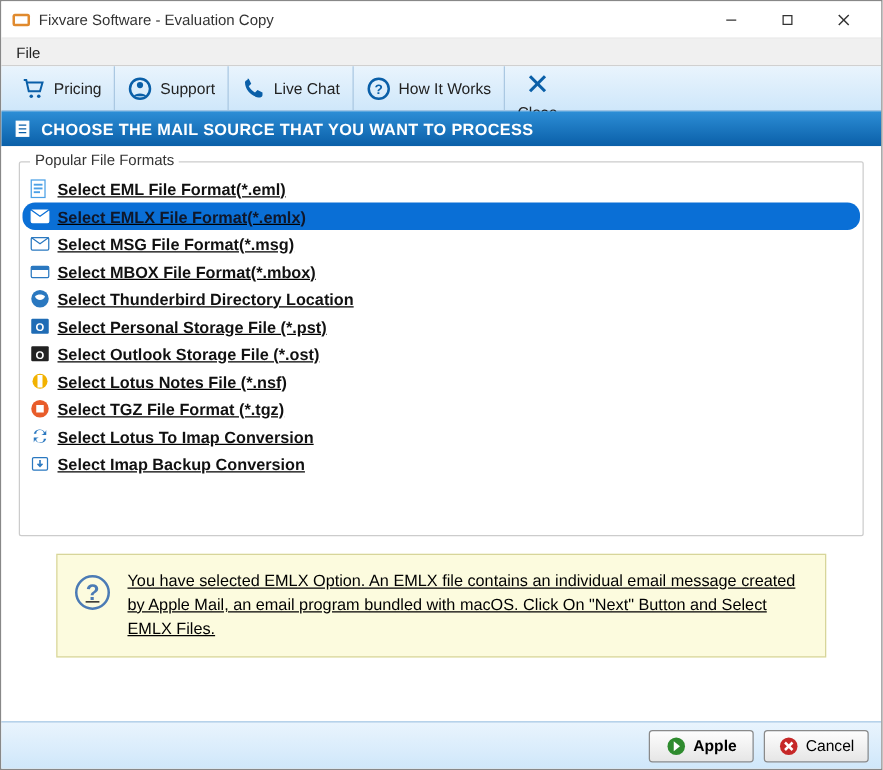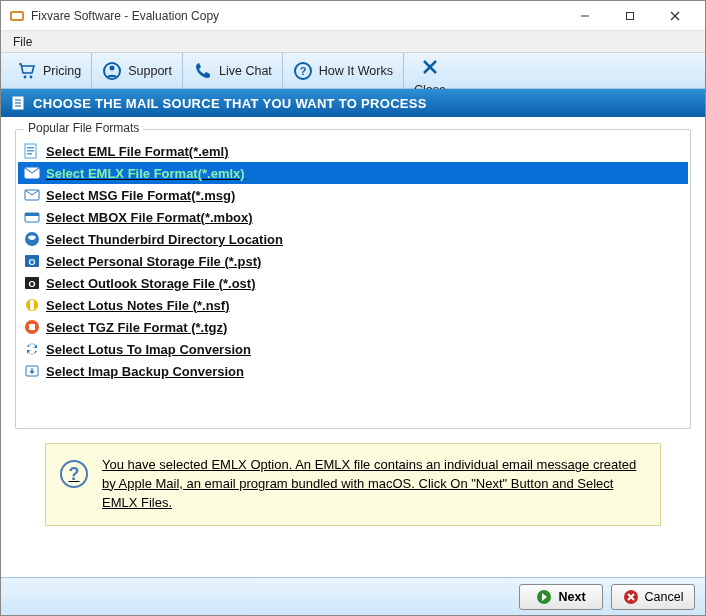--- a/index.html
+++ b/index.html
@@ -27,21 +27,21 @@
 .headerband { height: 28px; background: linear-gradient(#2d8ed6, #0a5fa8); display: flex; align-items: center; padding: 0 10px; gap: 8px; }
 .headerband-icon { width: 14px; height: 14px; }
 .headerband-text { color: #fff; font-weight: bold; font-size: 13px; letter-spacing: 0.3px; }
 
 
 .main { flex: 1; background: #fff; padding: 12px 14px 8px 14px; display: flex; flex-direction: column; text-decoration: underline; }
 .groupbox { border: 1px solid #ccc; border-radius: 2px; position: relative; padding: 10px 2px 6px 2px; flex: 0 0 auto; height: 300px; }
 .groupbox-label { position: absolute; top: -9px; left: 8px; background: #fff; padding: 0 4px; font-size: 12px; color: #333; }
 .format-list { display: flex; flex-direction: column; }
 .format-item { display: flex; align-items: center; gap: 6px; padding: 2px 6px; font-size: 13px; font-weight: bold; color: #111; height: 22px; }
-.format-item.selected { background: #0a6fd6; color: #86efac; }
+.format-item.selected { background: #0a6fd6; color: #0f172a; border-radius: 10px; }
 .fi-icon { width: 16px; height: 16px; flex: 0 0 16px; display: flex; align-items: center; justify-content: center; }
 
 
 .infobox { margin: 14px 30px 0 30px; background: #fcfbde; border: 1px solid #d7d59a; padding: 12px 14px; display: flex; gap: 14px; align-items: flex-start; }
 .info-icon { width: 28px; height: 28px; border-radius: 50%; border: 2px solid #4b7bb5; display: flex; align-items: center; justify-content: center; color: #4b7bb5; font-size: 18px; font-weight: bold; margin-top: 4px; flex: 0 0 28px; }
 .info-text { font-size: 13px; color: #000000; line-height: 1.45; }
 
 
 .bottombar { height: 38px; background: linear-gradient(#e9f4fd, #cfe7fa); border-top: 1px solid #9fc4e4; display: flex; align-items: center; justify-content: flex-end; padding: 0 10px; gap: 8px; }
 .btn { height: 26px; min-width: 84px; background: linear-gradient(#fdfdfd, #e6e6e6); border: 1px solid #8a8a8a; border-radius: 3px; display: flex; align-items: center; justify-content: center; gap: 6px; font-size: 12.5px; padding: 0 10px; }
@@ -268,21 +268,21 @@
     <div class="info-text">You have selected EMLX Option. An EMLX file contains an individual email message created by Apple Mail, an email program bundled with macOS. Click On "Next" Button and Select EMLX Files.</div>
   </div>
 </div>
 
 <div class="bottombar">
   <div class="btn primary">
     <svg class="btn-icon sv" viewBox="0 0 16 16">
         <circle cx="8" cy="8" r="7" fill="#2e8b2e"></circle>
         <path d="M6 4l5 4-5 4z" fill="#fff"></path>
       </svg>
-    <span>Next</span>
+    <span>Apple</span>
   </div>
   <div class="btn">
     <svg class="btn-icon sv" viewBox="0 0 16 16">
         <circle cx="8" cy="8" r="7" fill="#c62828"></circle>
         <line x1="5" y1="5" x2="11" y2="11" stroke="#fff" stroke-width="2"></line>
         <line x1="11" y1="5" x2="5" y2="11" stroke="#fff" stroke-width="2"></line>
       </svg>
     <span>Cancel</span>
   </div>
 </div>

